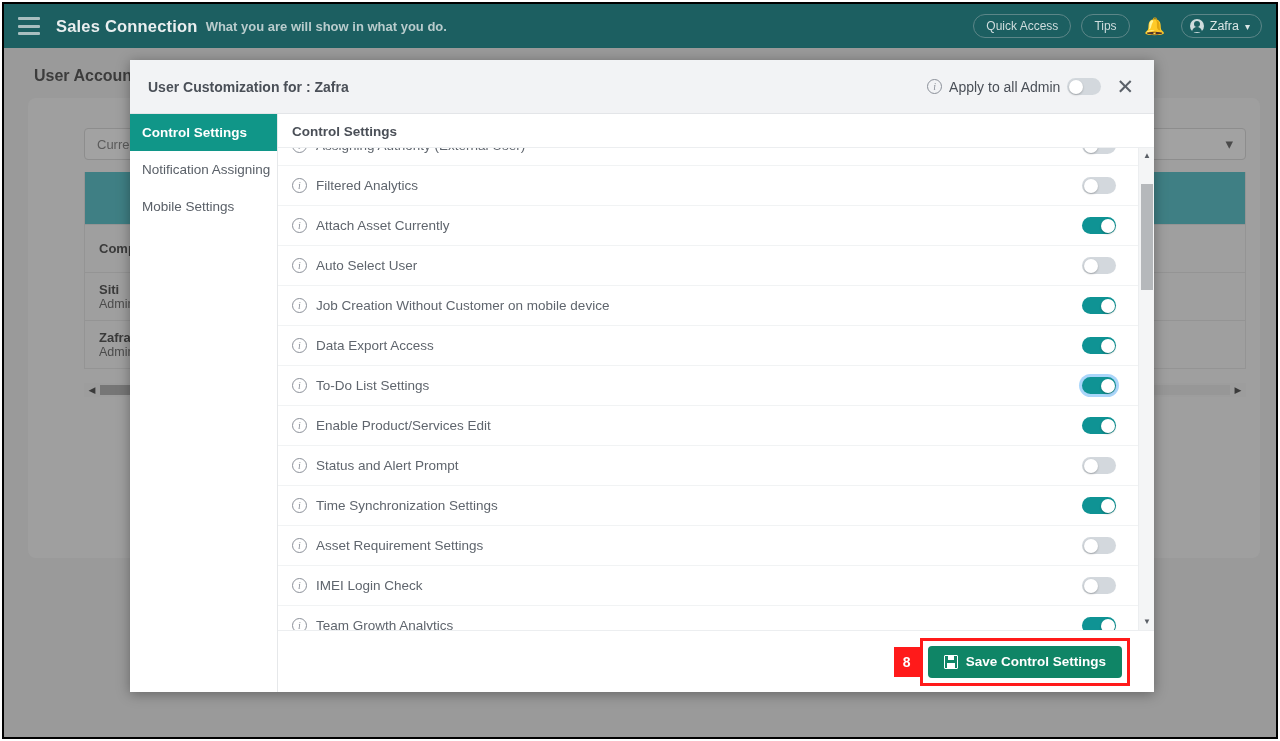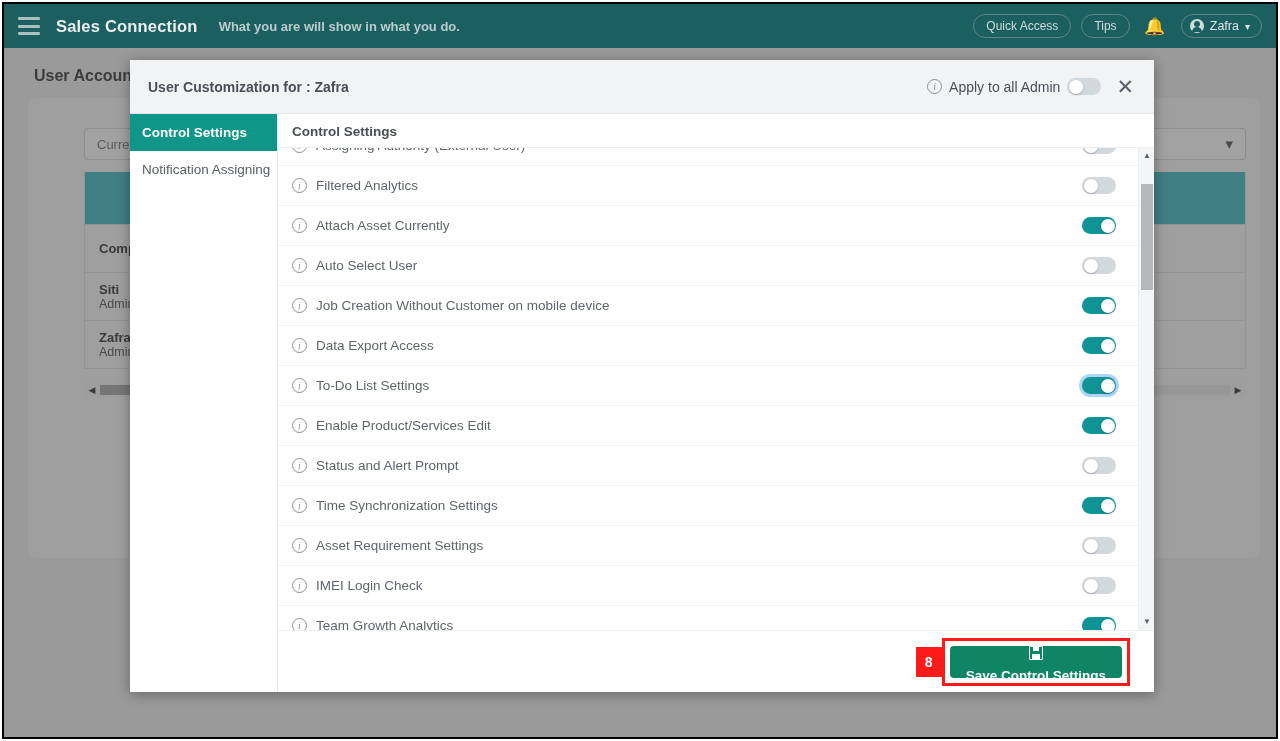--- a/index.html
+++ b/index.html
@@ -40,21 +40,21 @@
     display: flex; flex-direction: column; justify-content: space-between;
     margin-right: 16px;
     cursor: pointer;
   }
   .hamburger span { display:block; height: 3px; background: #a9bfc0; border-radius:1px; }
   .brand {
     color: #e9eeef;
     font-size: 16.5px;
     font-weight: bold;
     letter-spacing: .2px;
-    margin-right: 21px;
+    margin-right: 8px;
   }
   .tagline {
     color: #b9cccd;
     font-size: 13px;
     font-weight: bold;
   }
   .appbar-right {
     margin-left: auto;
     display: flex;
     align-items: center;
@@ -389,21 +389,20 @@
     color: #ffffff;
     border: none;
     border-radius: 4px;
     height: 32px;
     padding: 0 16px;
     font-size: 13.5px;
     font-weight: bold;
     font-family: "Liberation Sans", sans-serif;
     display: flex; align-items: center; gap: 8px;
     cursor: pointer;
-    flex-direction: column;
   }
   .save-icon {
     width: 14px; height: 14px;
     border: 1.6px solid #ffffff;
     border-radius: 1px;
     position: relative;
     flex: 0 0 auto;
   }
   .save-icon::before {
     content: "";
@@ -505,20 +504,23 @@
 
       <div class="modal-body">
 
         <div class="modal-nav">
           <div class="nav-item active">
             <span>Control Settings</span>
           </div>
           <div class="nav-item">
             <span>Notification Assigning</span>
           </div>
+          <div class="nav-item">
+            <span>Mobile Settings</span>
+          </div>
         </div>
 
         <div class="modal-main">
           <div class="section-title">Control Settings</div>
 
           <div class="list-wrap">
             <div class="list-scroll">
               <div class="list-inner">
 
                 <div class="setting-row">

